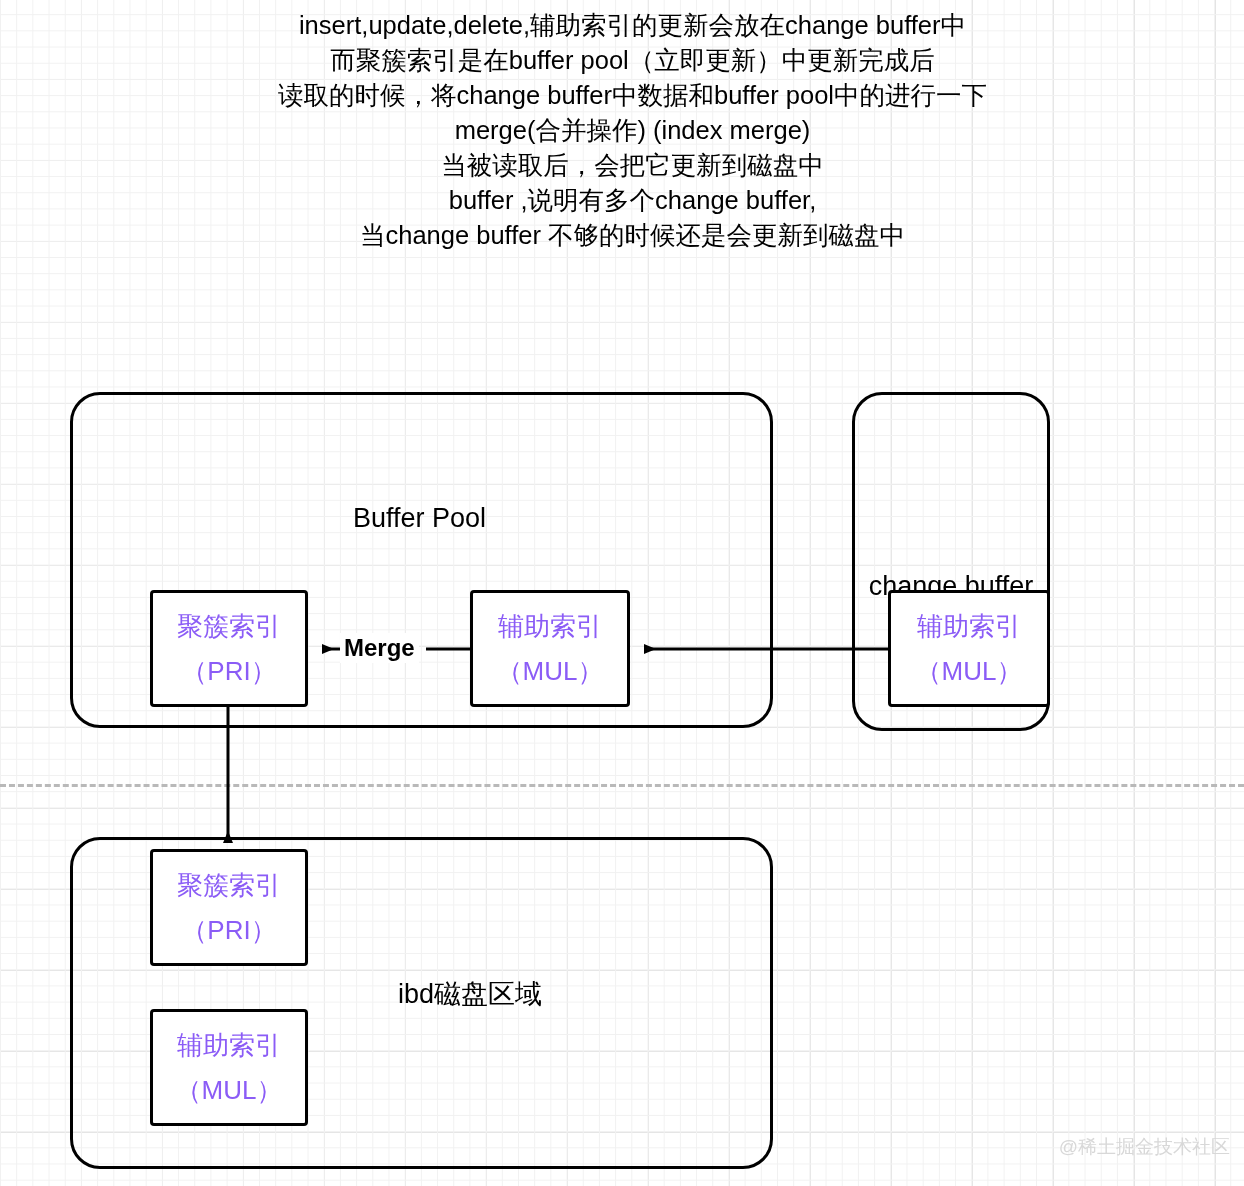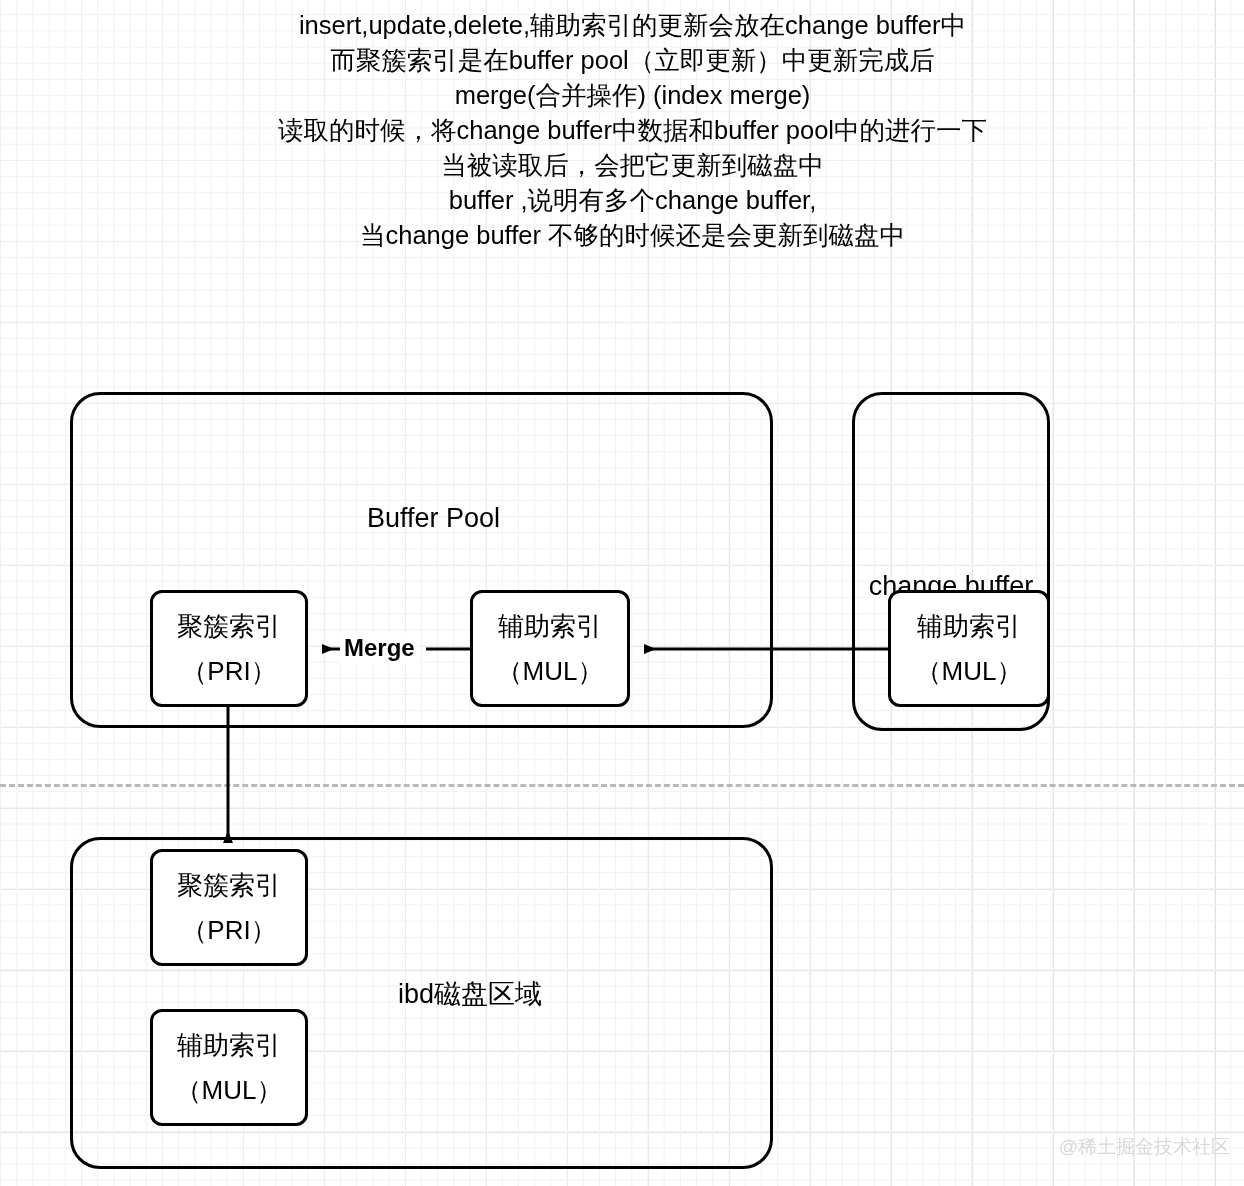--- a/index.html
+++ b/index.html
@@ -58,36 +58,36 @@
 
   
   .box-title {
     position: absolute;
     color: #000000;
     font-size: 27px;
     line-height: 30px;
     white-space: nowrap;
     text-align: center;
   }
-  #buffer-pool-title { left: 82px; width: 703px; top: 503px; }
+  #buffer-pool-title { left: 68px; width: 703px; top: 503px; }
   #change-buffer-title { left: 846px; width: 210px; top: 571px; }
   #disk-title { left: 320px; width: 300px; top: 979px; text-align: center; }
 
   
   .index-cell {
     position: absolute;
     border: 3px solid #000000;
-    border-radius: 12px;
+    border-radius: 4px;
     background: #ffffff;
     box-sizing: border-box;
     display: flex;
     flex-direction: column;
     align-items: center;
     justify-content: center;
-    color: #000000;
+    color: #8b5cf6;
     font-size: 26px;
     line-height: 34px;
     z-index: 3;
     gap: 11px;
   }
   .index-cell .l1, .index-cell .l2 { display: block; white-space: nowrap; }
 
   #bp-pri  { left: 150px; top: 590px;  width: 158px; height: 117px; }
   #bp-mul  { left: 470px; top: 590px;  width: 160px; height: 117px; }
   #cb-mul  { left: 888px; top: 590px;  width: 162px; height: 117px; }
@@ -142,22 +142,22 @@
   }
 </style>
 </head>
 <body>
 
 <div id="canvas">
 
   <div class="note">
     <span class="line">insert,update,delete,辅助索引的更新会放在change buffer中</span>
     <span class="line">而聚簇索引是在buffer pool（立即更新）中更新完成后</span>
+    <span class="line">读取的时候，将change buffer中数据和buffer pool中的进行一下</span>
     <span class="line">merge(合并操作) (index merge)</span>
-    <span class="line">读取的时候，将change buffer中数据和buffer pool中的进行一下</span>
     <span class="line">当被读取后，会把它更新到磁盘中</span>
     <span class="line">buffer ,说明有多个change buffer,</span>
     <span class="line">当change buffer 不够的时候还是会更新到磁盘中</span>
   </div>
 
   <div id="separator"></div>
 
   <div class="container-box" id="buffer-pool-box"></div>
   <div class="container-box" id="change-buffer-box"></div>
   <div class="container-box" id="disk-box"></div>

